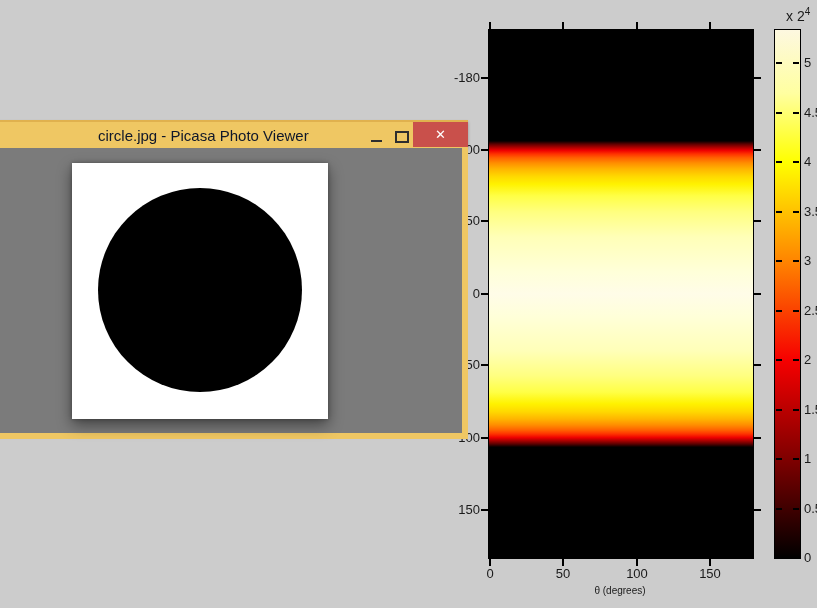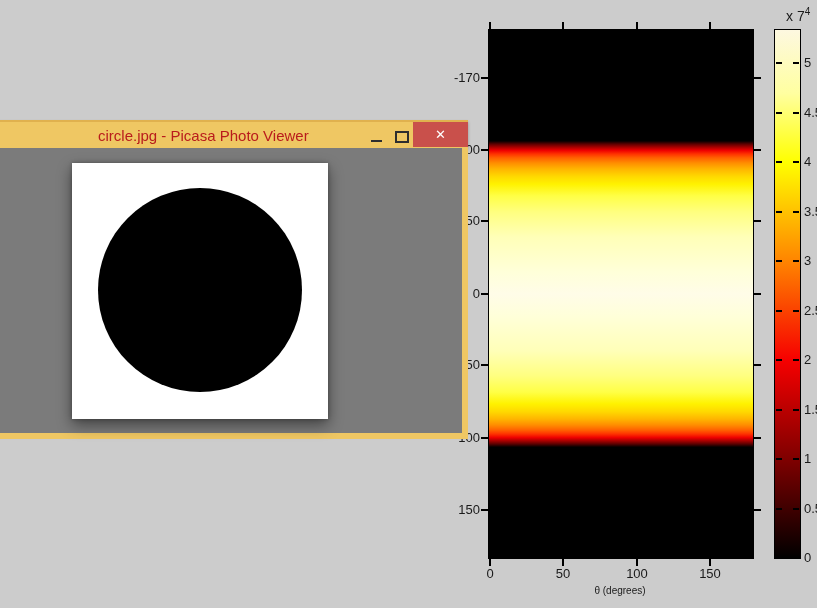--- a/index.html
+++ b/index.html
@@ -37,21 +37,21 @@
     font-size:10px;color:#1a1a1a;z-index:2;}
   .cb-scale{position:absolute;left:786px;top:6px;font-size:14px;color:#1a1a1a;z-index:2;white-space:nowrap;}
   .cb-scale sup{font-size:10px;}
   
   .window{position:absolute;left:-12px;top:120px;width:480px;height:319px;z-index:10;}
   .titlebar{
     position:absolute;left:0;top:0;width:480px;height:28px;box-sizing:border-box;
     background:#efc763;border-top:2px solid #e0b14e;
     box-shadow:0 2px 3px rgba(0,0,0,0.28);
   }
-  .window-title{position:absolute;left:110px;top:5px;font-size:15px;color:#b91c1c;white-space:nowrap;}
+  .window-title{position:absolute;left:110px;top:5px;font-size:15px;color:#0f172a;white-space:nowrap;}
   .win-btn-min{position:absolute;left:383px;top:18px;width:11px;height:2px;background:#2e2e2e;cursor:pointer;}
   .win-btn-max{position:absolute;left:407px;top:9px;width:10px;height:8px;border:2px solid #2e2e2e;cursor:pointer;}
   .win-btn-close{
     position:absolute;left:425px;top:0;width:55px;height:25px;background:#c9504b;
     color:#fff;text-align:center;line-height:26px;font-size:13px;cursor:pointer;
   }
   .content{
     position:absolute;left:0;top:28px;width:480px;height:291px;box-sizing:border-box;
     background:#7b7b7b;border-right:6px solid #efc763;border-bottom:6px solid #efc763;
   }
@@ -61,27 +61,27 @@
   }
   .photo-circle{position:absolute;left:26px;top:25px;width:204px;height:204px;border-radius:50%;background:#000;}
 </style>
 </head>
 <body>
 
 <div class="plot-image"></div>
 <div class="colorbar"></div>
 
 <div class="cb-scale">
-  <span>x 7</span><sup>4</sup>
+  <span>x 2</span><sup>4</sup>
 </div>
 
 <div class="xaxis-title">θ (degrees)</div>
 
 <div id="axes-anno">
-    <div class="tick-label y-label" style="left: 438px; top: 70px;">-170</div>
+    <div class="tick-label y-label" style="left: 438px; top: 70px;">-180</div>
     <div class="tick" style="left: 481px; top: 77px; width: 7px; height: 2px;"></div>
     <div class="tick" style="left: 754px; top: 77px; width: 7px; height: 2px;"></div>
     <div class="tick-label y-label" style="left: 438px; top: 142px;">-100</div>
     <div class="tick" style="left: 481px; top: 149px; width: 7px; height: 2px;"></div>
     <div class="tick" style="left: 754px; top: 149px; width: 7px; height: 2px;"></div>
     <div class="tick-label y-label" style="left: 438px; top: 213px;">-50</div>
     <div class="tick" style="left: 481px; top: 220px; width: 7px; height: 2px;"></div>
     <div class="tick" style="left: 754px; top: 220px; width: 7px; height: 2px;"></div>
     <div class="tick-label y-label" style="left: 438px; top: 286px;">0</div>
     <div class="tick" style="left: 481px; top: 293px; width: 7px; height: 2px;"></div>

